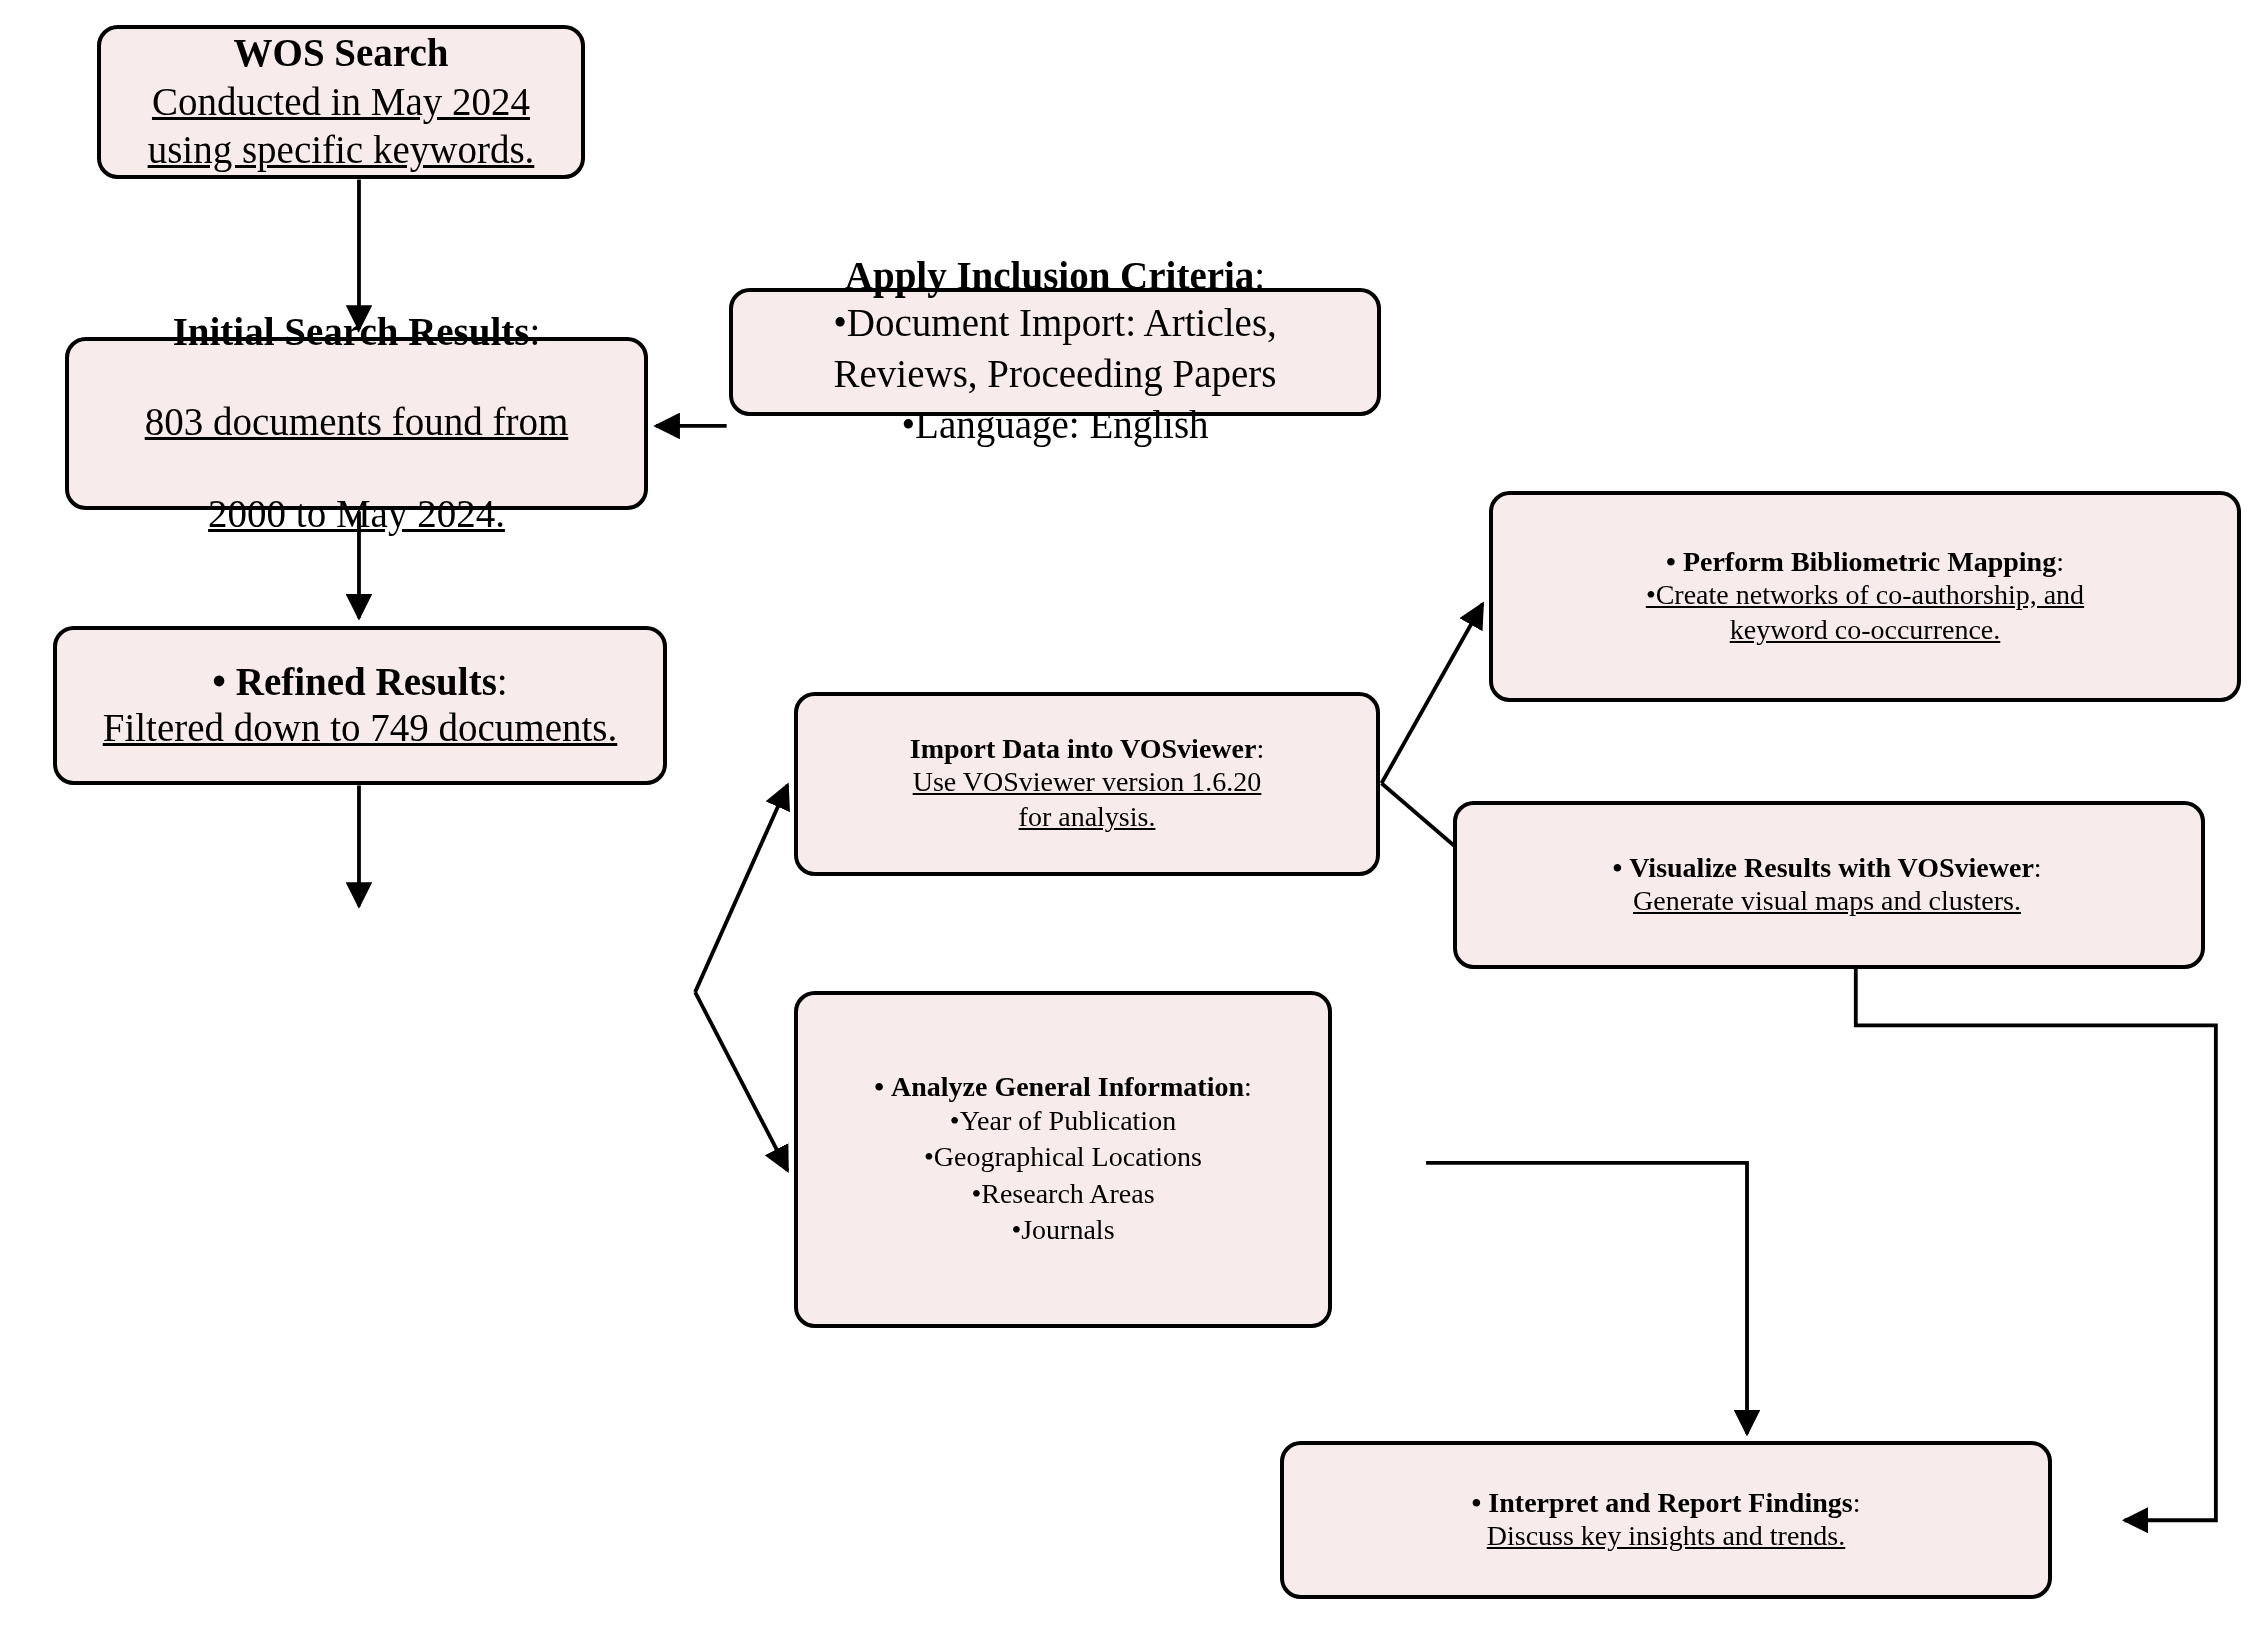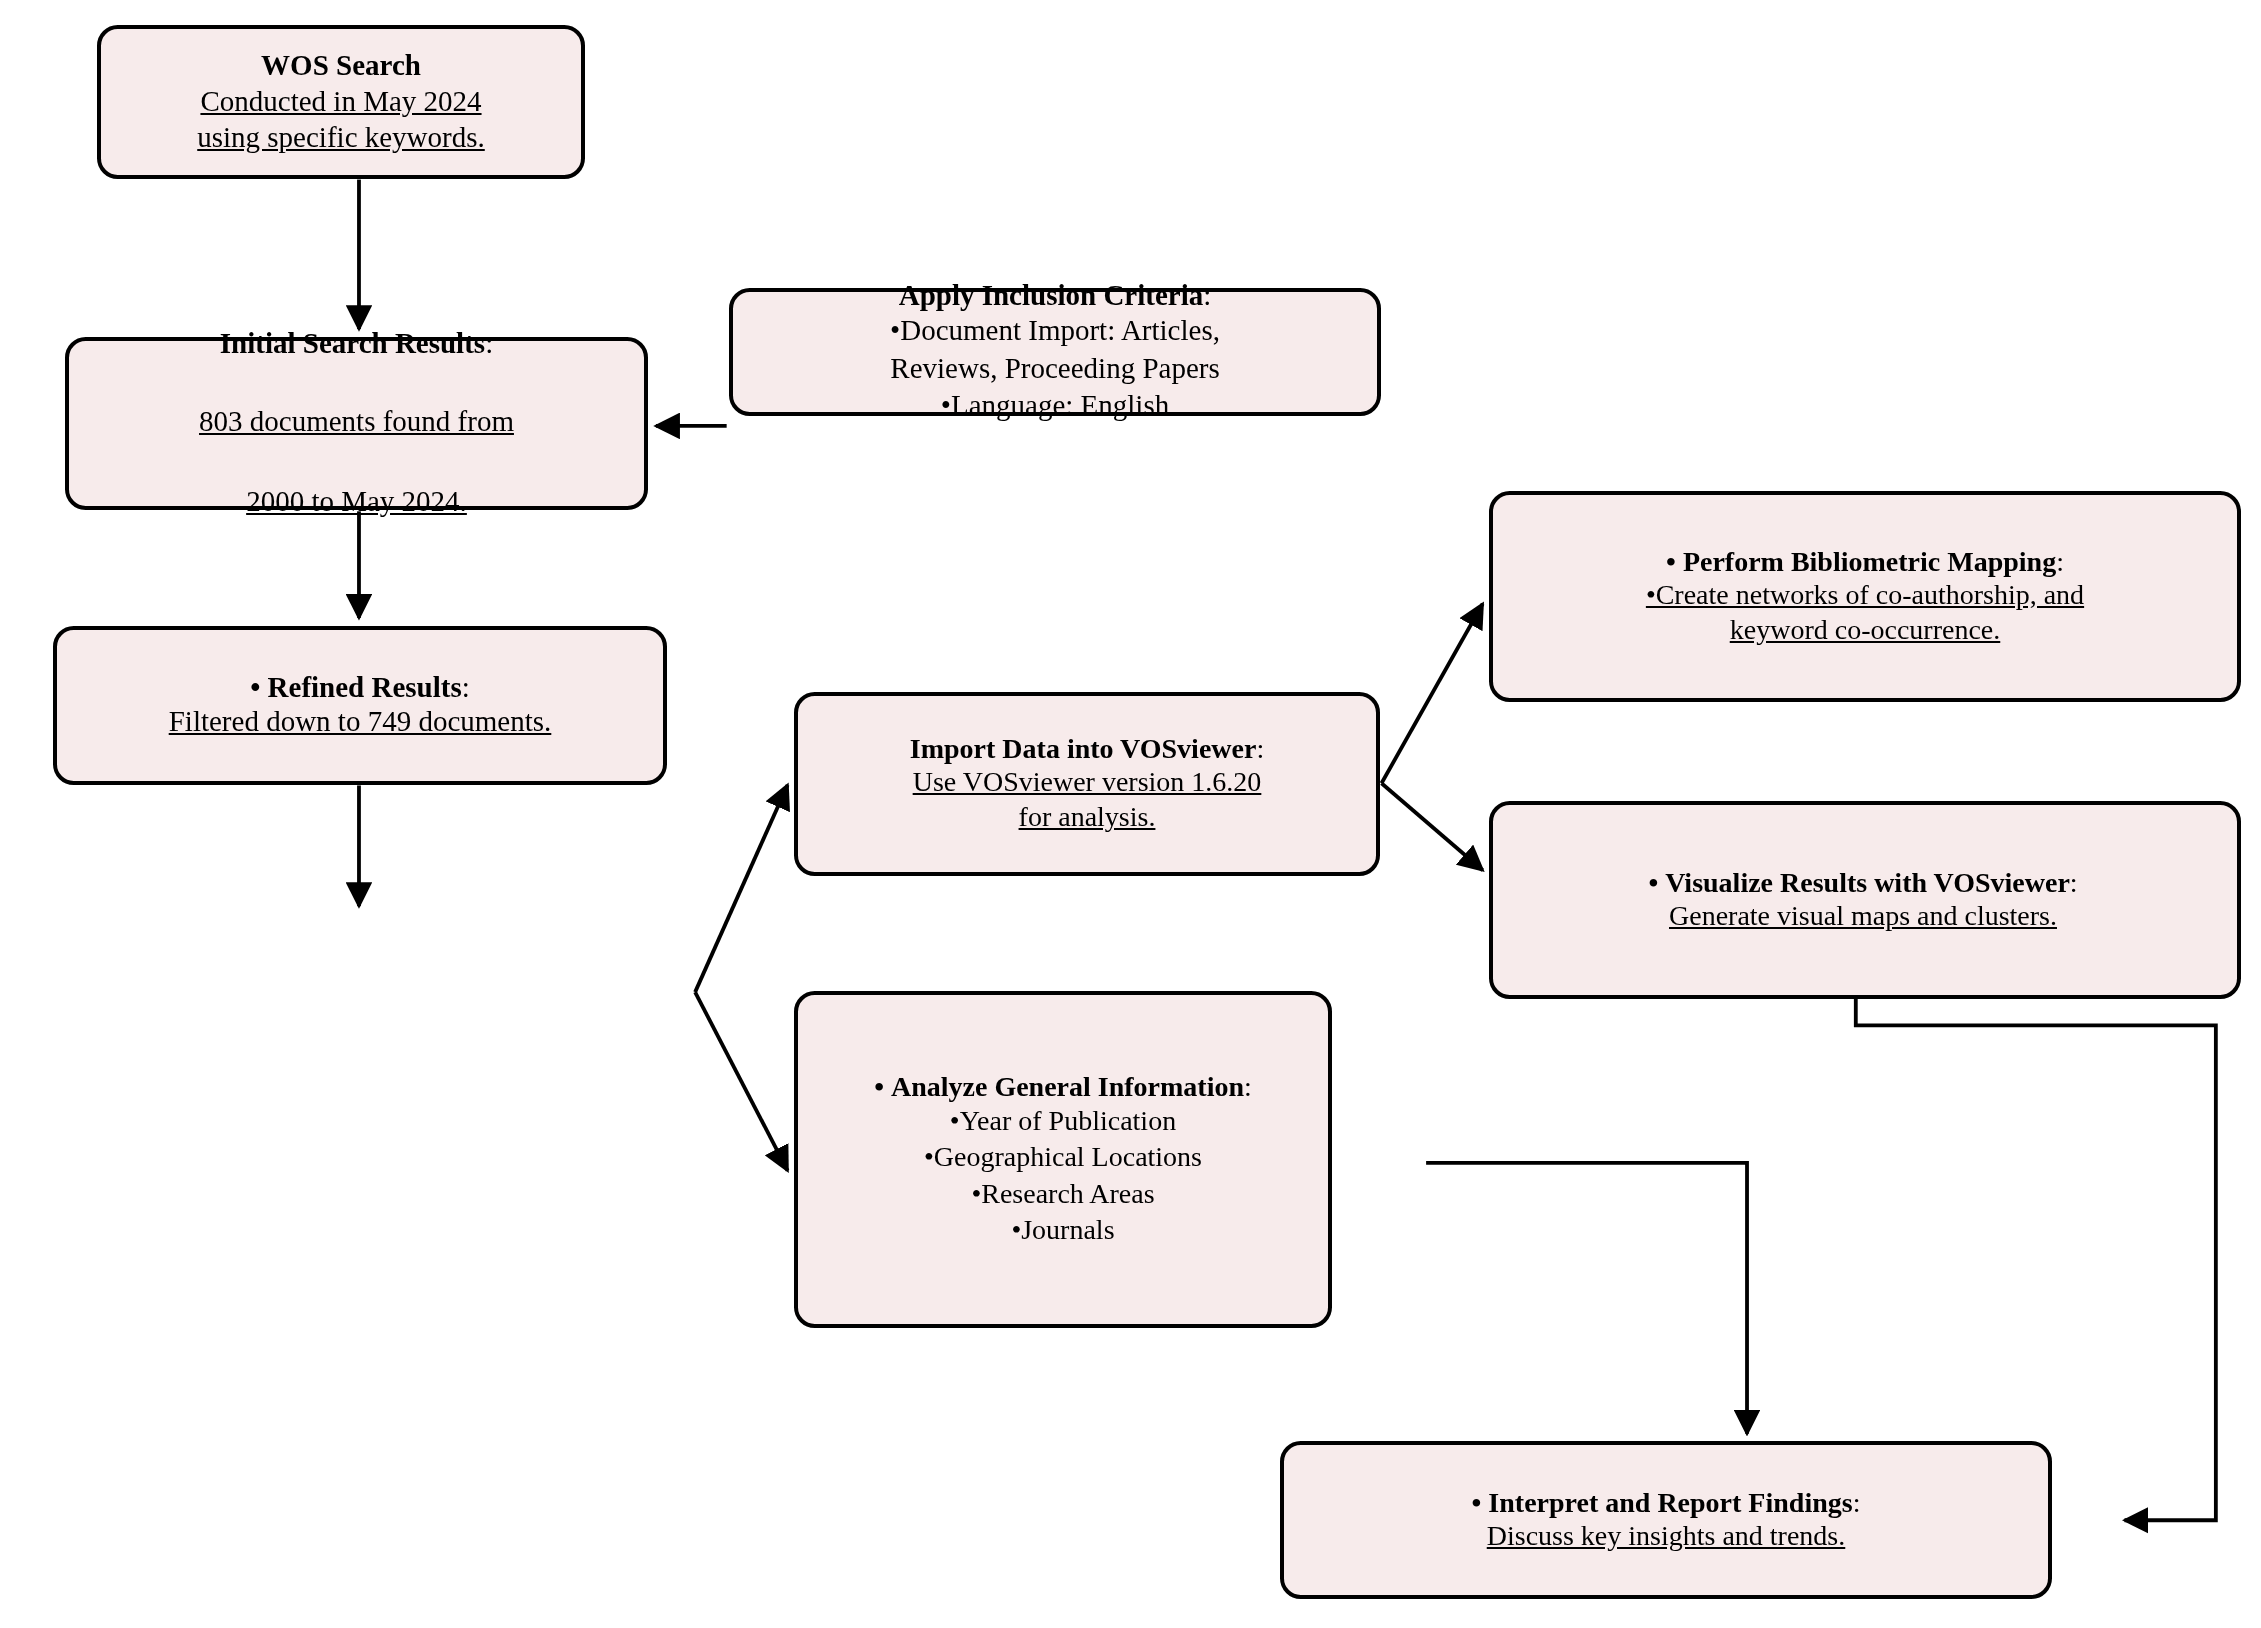--- a/index.html
+++ b/index.html
@@ -47,31 +47,31 @@
     line-height: 1.24;
     text-decoration: underline;
   }
   .node .bullet-line {
     font-weight: normal;
     line-height: 1.30;
   }
   .t-lead { font-weight: bold; }
   .t-colon { font-weight: normal; }
   .fs-52 { font-size: 28px; }
-  .fs-54 { font-size: 29px; }
+  .fs-54 { font-size: 39px; }
 
   
   #node-wos-search      { left: 97px;  top: 25px;   width: 488px;  height: 154px; }
   #node-initial-results { left: 65px;  top: 337px;  width: 583px; height: 173px; gap: 44px; }
   #node-inclusion       { left: 729px; top: 288px;  width: 652px; height: 128px; }
   #node-refined         { left: 53px;   top: 626px; width: 614px; height: 159px; }
   #node-export          { left: 20.7px;   top: 914px; width: 673px; height: 158px; }
   #node-import-vos      { left: 794px; top: 692px; width: 586px; height: 184px; }
   #node-bibliometric    { left: 1489px; top: 491px;  width: 752px; height: 211px; }
-  #node-visualize       { left: 1489px; top: 801px; width: 752px; height: 198px; padding-left: 8px; }
+  #node-visualize       { left: 1453px; top: 801px; width: 752px; height: 168px; padding-left: 8px; }
   #node-analyze         { left: 794px; top: 991px; width: 538px; height: 337px; }
   #node-interpret       { left: 1280px; top: 1441px; width: 772px; height: 158px; }
 </style>
 </head>
 <body>
 
 <div id="canvas">
 
   <svg class="edges" viewBox="0 0 4157 2993" width="2261" height="1628" xmlns="http://www.w3.org/2000/svg">
     <defs>

